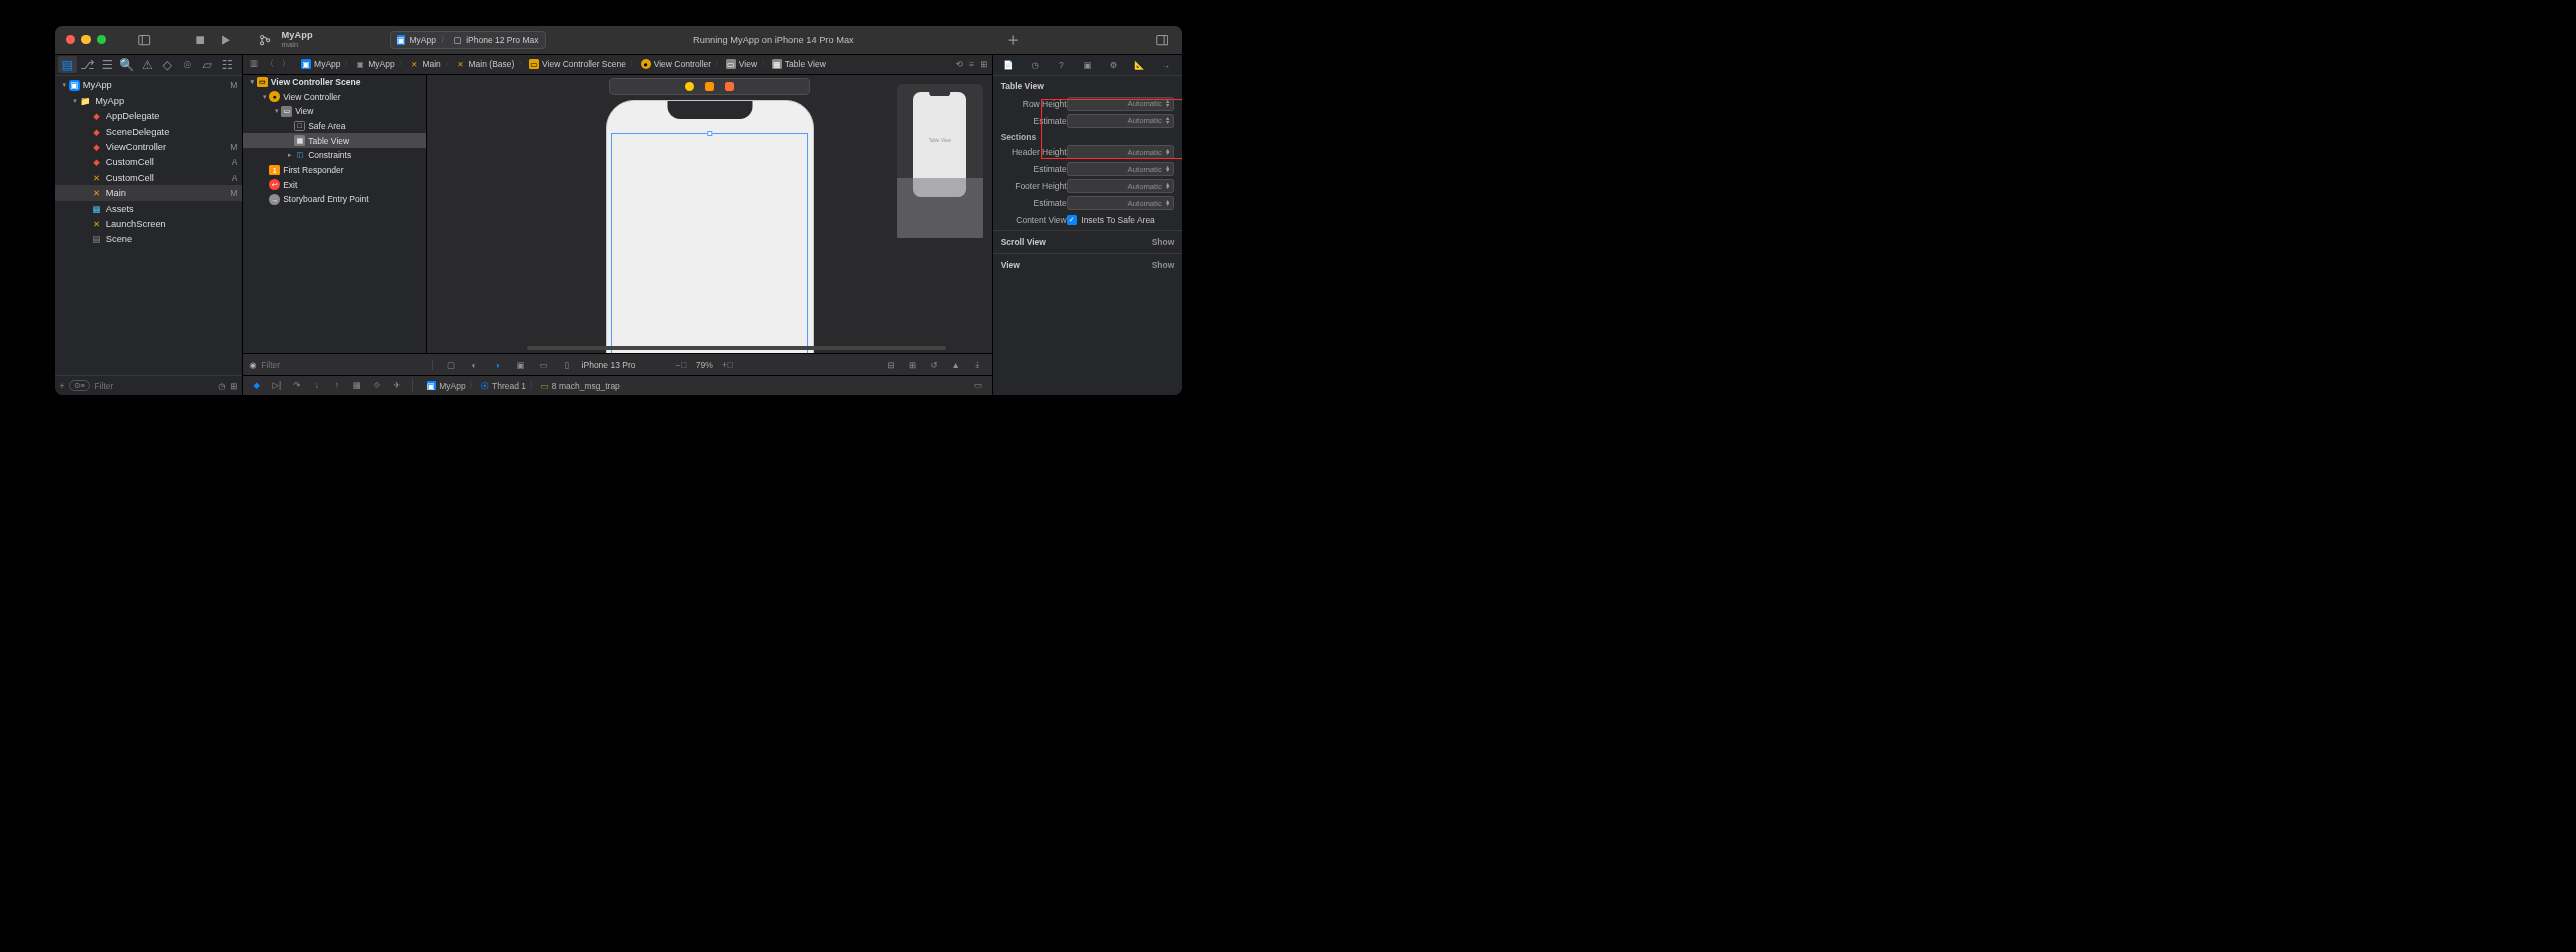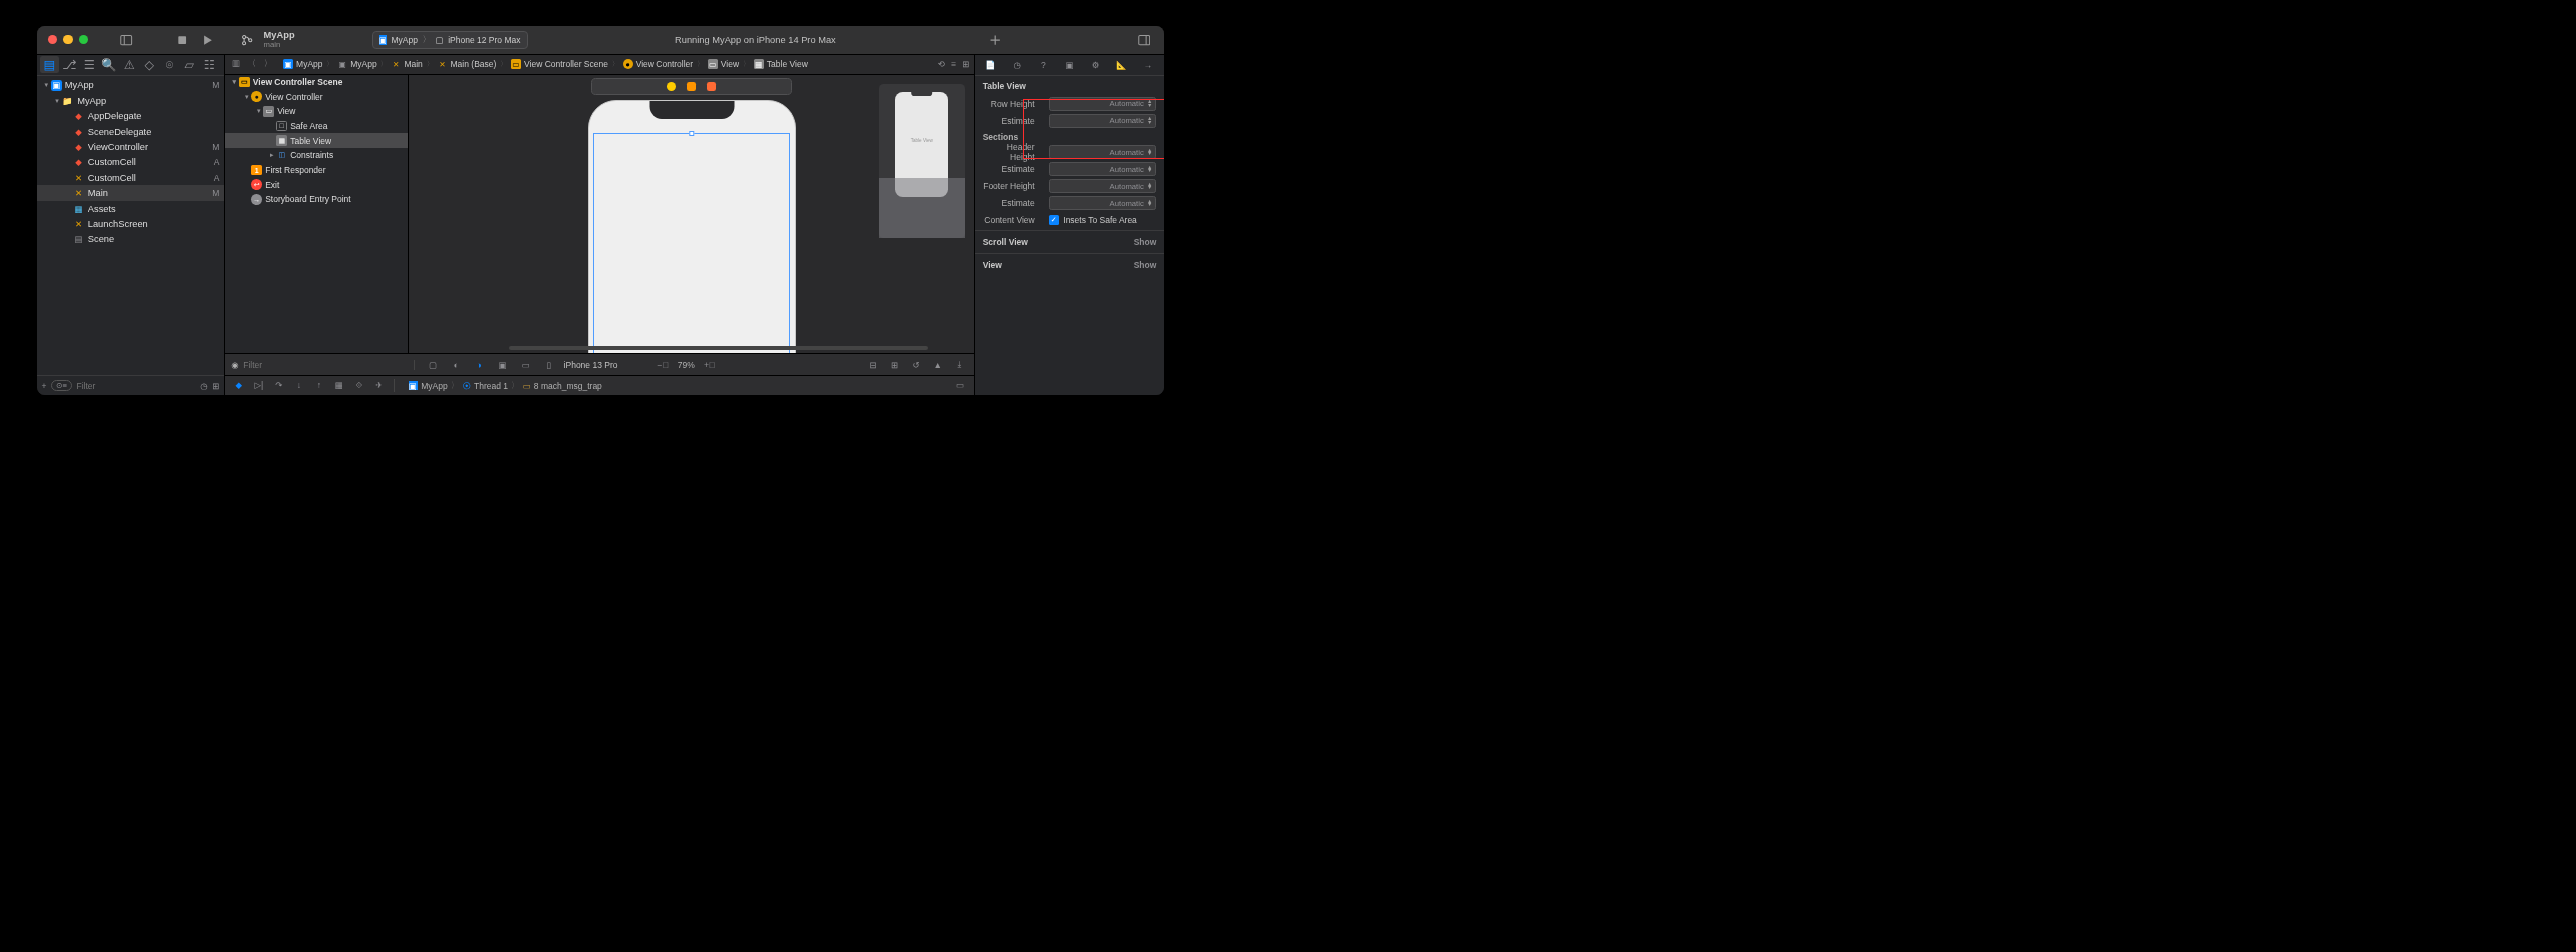--- a/index.html
+++ b/index.html
@@ -1,18 +1,18 @@
 <!DOCTYPE html>
 <html style="font-size:12.4px"><head>
 <meta charset="utf-8">
 <style>
 * { box-sizing: border-box; margin: 0; padding: 0; font-family: -apple-system, "SF Pro", "Helvetica Neue", Arial, sans-serif; }
 body { background: #000; width: 2576px; height: 953px; overflow: hidden; }
 
-.xcode-window { position: absolute; left: 37px; top: 26px; width: 1127px; height: 369px; background:#1e1e1e; border-radius:7.7px; display:flex; flex-direction:column; overflow:hidden; box-shadow:0 7.7px 31px rgba(0,0,0,.8);}
+.xcode-window { position: absolute; left: 55px; top: 26px; width: 1127px; height: 369px; background:#1e1e1e; border-radius:7.7px; display:flex; flex-direction:column; overflow:hidden; box-shadow:0 7.7px 31px rgba(0,0,0,.8);}
 .titlebar { height:28.6px; background:#323233; display:flex; align-items:center; border-bottom:0.8px solid #000; }
 .traffic { display:flex; gap:6.2px; padding:0 10.8px; }
 .tl { width:9.3px; height:9.3px; border-radius:50%; }
 .tl.r{background:#ff5f57;} .tl.y{background:#febc2e;} .tl.g{background:#28c840;}
 .tb-btn{ width:21.6px; height:21.6px; display:flex; align-items:center; justify-content:center; color:#9a9a9a; margin:0 1.5px; cursor:pointer;}
 .tb-btn svg{width:12.4px;height:12.4px;}
 .tb-sep{width:15.4px;}
 .tb-title{display:flex;flex-direction:column;color:#ccc;font-size:9.3px;line-height:1.1;margin-left:4.6px;min-width:62px;}
 .tb-title .sub{color:#8a8a8a;font-size:7.7px;}
 .scheme{display:flex;align-items:center;background:#3a3a3c;border:0.8px solid #505052;border-radius:3.9px;height:18.5px;padding:0 6.2px;color:#ccc;font-size:8.5px;gap:4.6px;}
@@ -113,21 +113,21 @@
 
 
 .inspector{width:190px;background:#26272a;border-left:0.8px solid #000;display:flex;flex-direction:column;font-size:8.5px;color:#c8c8c8;}
 .insp-tabs{height:21.6px;display:flex;align-items:center;justify-content:space-around;border-bottom:0.8px solid #3a3a3c;padding:0 3.1px;}
 .insp-tab{width:18.5px;height:17px;display:flex;align-items:center;justify-content:center;color:#8e8e92;cursor:pointer;}
 .insp-tab.active{color:#0a84ff;}
 .insp-body{flex:1;overflow:auto;}
 .insp-section-hdr{display:flex;align-items:center;justify-content:space-between;padding:4.6px 7.7px;font-weight:600;color:#c8c8c8;font-size:8.5px;}
 .insp-section-hdr .show{color:#8e8e92;font-weight:700;cursor:pointer;}
 .insp-row{display:flex;align-items:center;padding:2.3px 7.7px;height:17px;}
-.insp-row .il{width:66px;text-align:right;padding-right:14px;color:#b0b0b0;}
+.insp-row .il{width:66px;text-align:right;padding-right:0;color:#b0b0b0;}
 .stepper{flex:1;display:flex;align-items:center;background:#3a3a3c;border:0.8px solid #505052;border-radius:2.3px;height:14px;padding:0 3.1px;color:#8e8e92;justify-content:flex-end;font-size:7.7px;}
 .stepper .arrows{margin-left:3.1px;display:flex;flex-direction:column;line-height:3.9px;font-size:5.4px;color:#999;}
 .insp-row.check{justify-content:flex-start;}
 .chk{width:10px;height:10px;background:#0a84ff;border-radius:1.5px;display:flex;align-items:center;justify-content:center;color:#fff;font-size:7px;margin-right:4.6px;}
 .insp-divider{height:0.8px;background:#3a3a3c;margin:1.5px 0;}
 .highlight-box{position:absolute;border:1.5px solid #ff2d2d;pointer-events:none;}
 
 </style>
 </head>
 <body>

